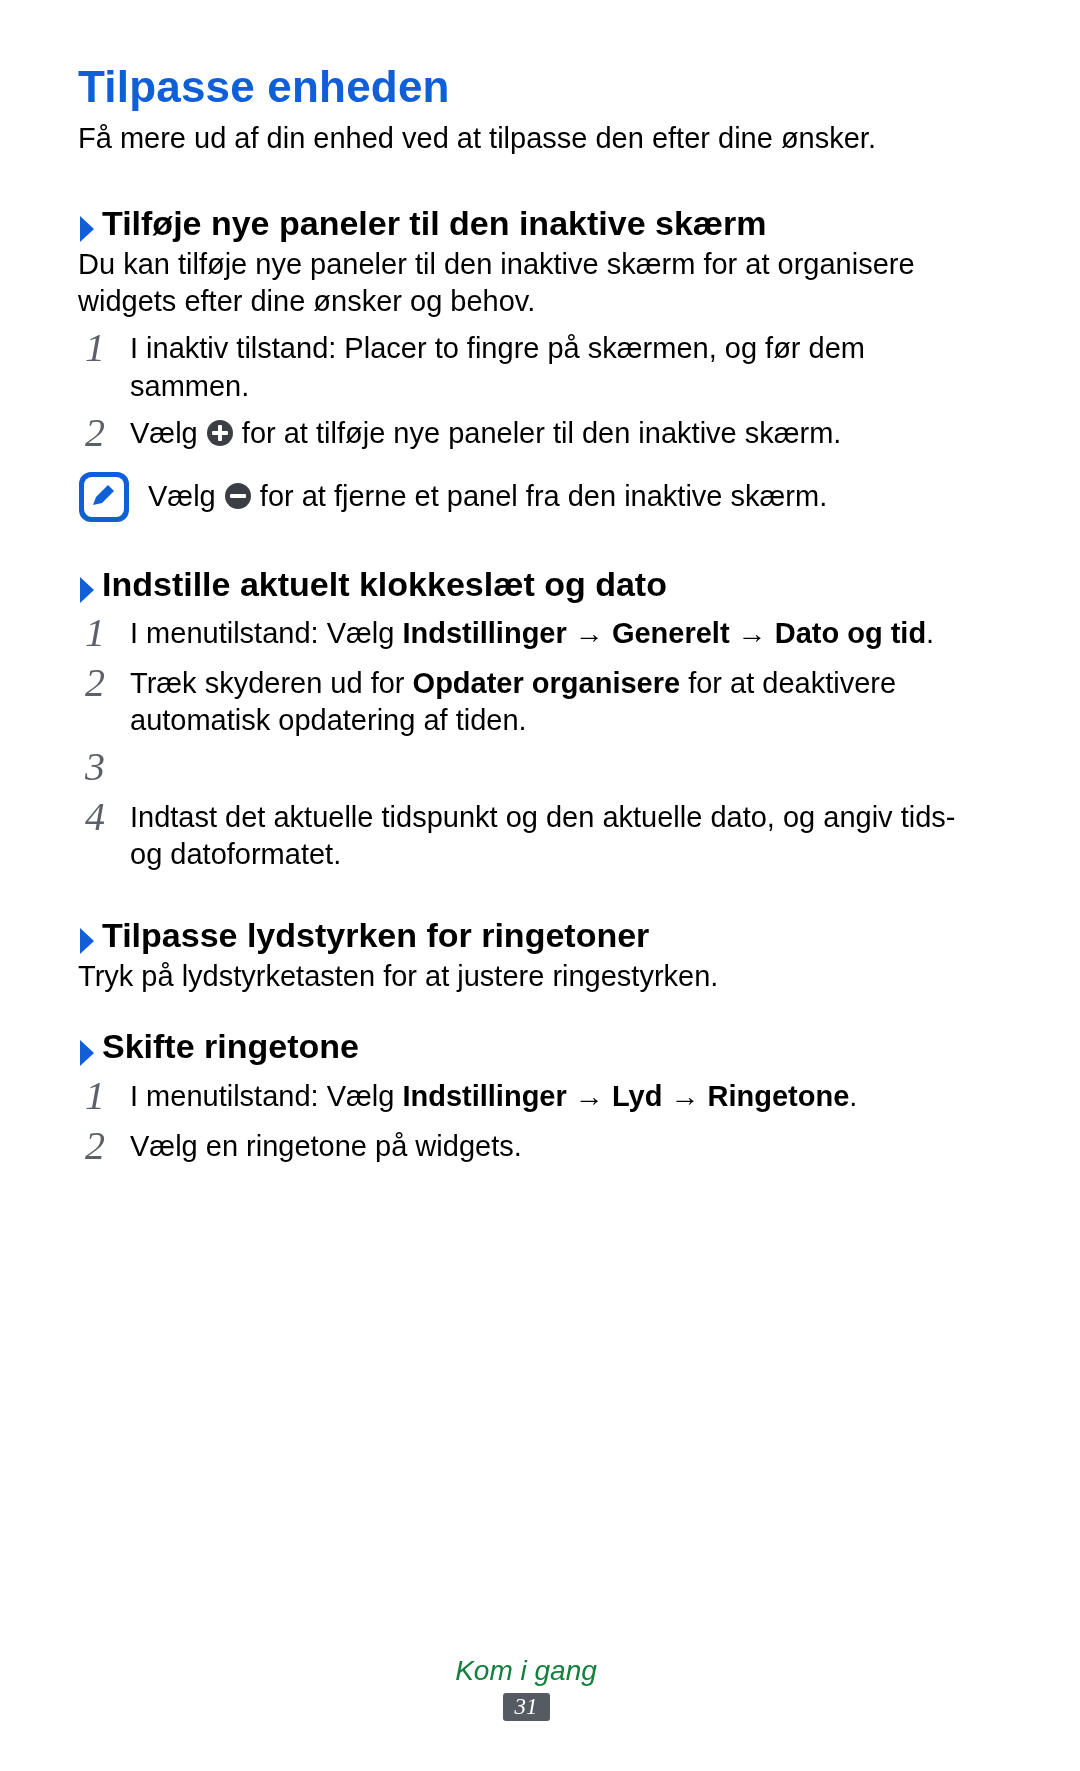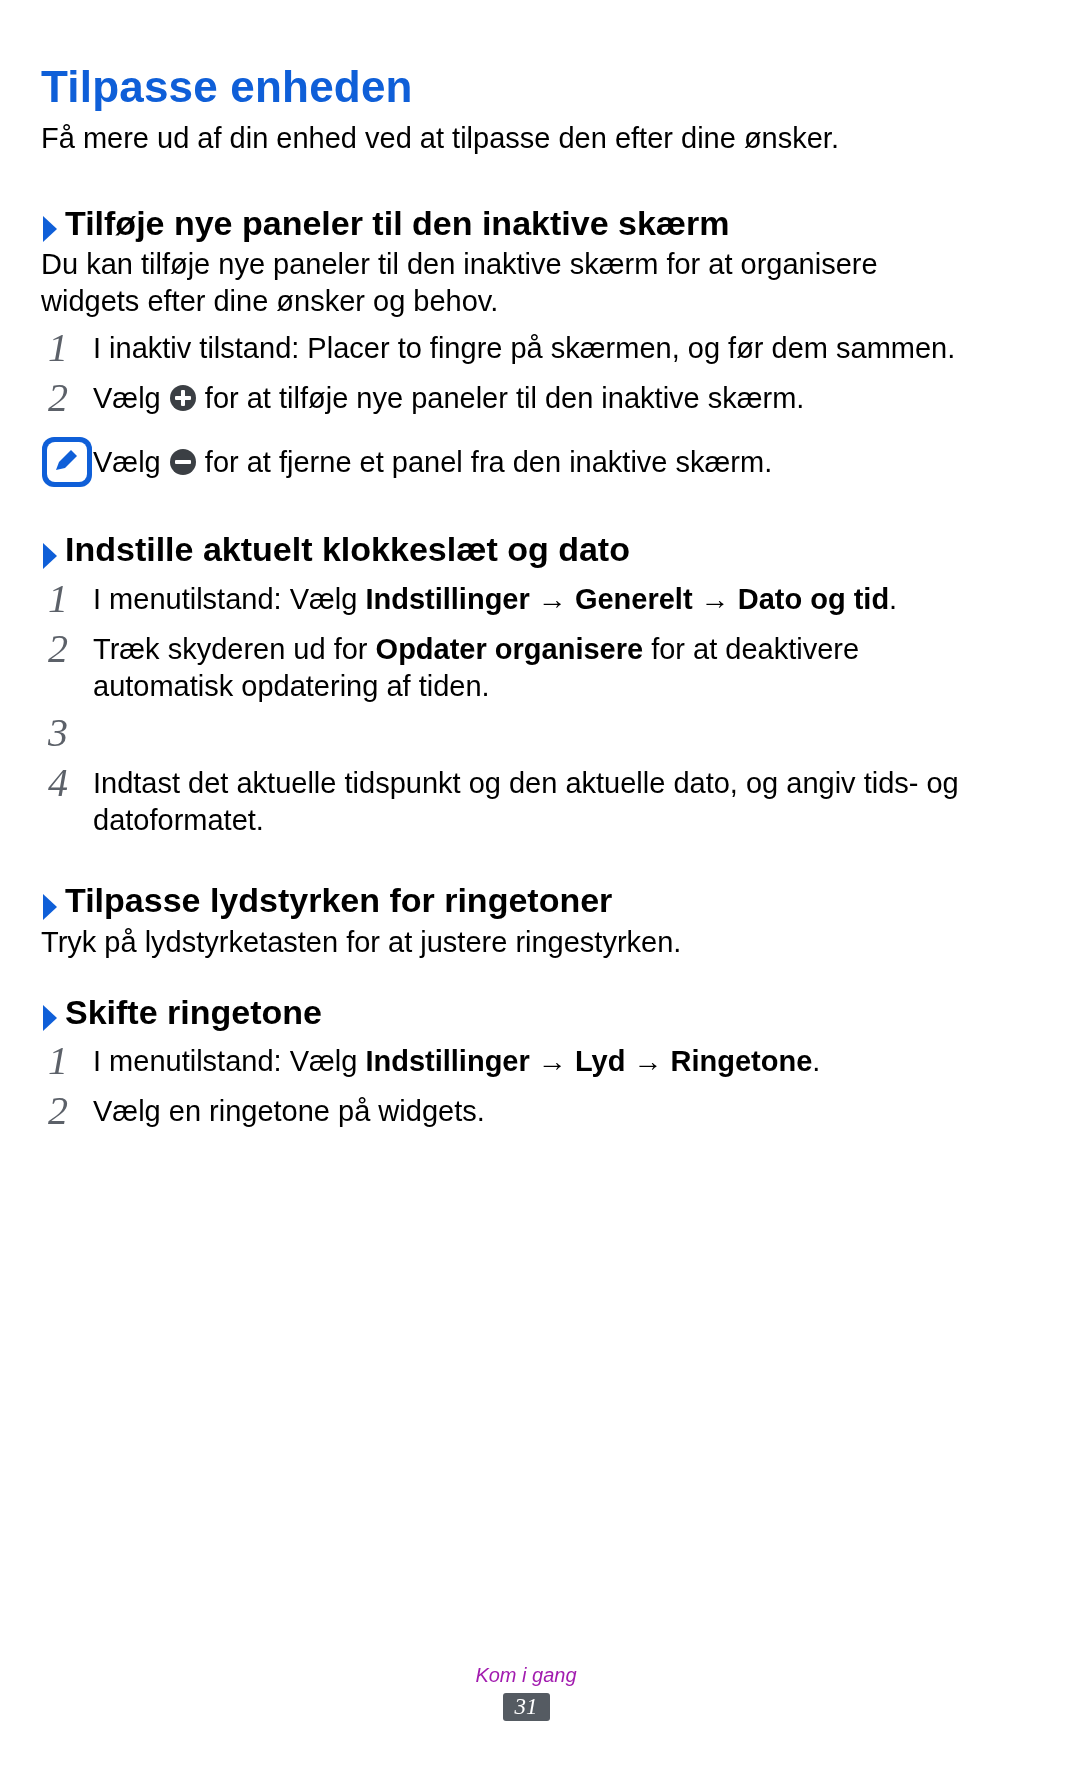--- a/index.html
+++ b/index.html
@@ -1,17 +1,17 @@
 <!DOCTYPE html>
 <html><head>
 <meta charset="utf-8">
 <style>
   * { margin: 0; padding: 0; box-sizing: border-box; }
   html, body { width: 1080px; height: 1771px; background: #fff; font-family: "Segoe UI", "Myriad Pro", Arial, sans-serif; color: #000; }
-  .page { width: 1052px; height: 1771px; position: relative; padding: 62px 78px 0 41px; }
+  .page { width: 1052px; height: 1771px; position: relative; padding: 62px 78px 0 78px; }
 
   .title {
     color: #0f5fd8;
     font-weight: 700;
     font-size: 44px;
     letter-spacing: 0.2px;
     margin-bottom: 8px;
   }
   .intro {
     font-size: 29px;
@@ -63,20 +63,21 @@
     line-height: 1.0;
     position: relative;
     top: -2px;
   }
   .step-text { flex: 1 1 auto; }
   .step-text b { font-weight: 700; }
 
   .note-row {
     display: flex;
     align-items: center;
+    gap: 18px;
     margin-top: 16px;
     font-size: 29px;
     line-height: 1.28;
   }
   .note-icon {
     flex: 0 0 52px; height: 52px;
     position: relative;
   }
   .note-icon svg { display: block; }
   .note-text { flex: 1 1 auto; }
@@ -88,22 +89,22 @@
   .inline-icon svg { display: block; }
 
   .footer {
     position: absolute;
     left: 0; bottom: 50px;
     width: 100%;
     text-align: center;
   }
   .footer-label {
     font-style: italic;
-    font-size: 20px;
-    color: #a21caf;
+    font-size: 28px;
+    color: #15803d;
     margin-bottom: 6px;
   }
   .page-badge {
     display: inline-block;
     min-width: 46px;
     padding: 1px 12px;
     border-radius: 3px;
     background: #555b62;
     color: #fff;
     font-style: italic;

